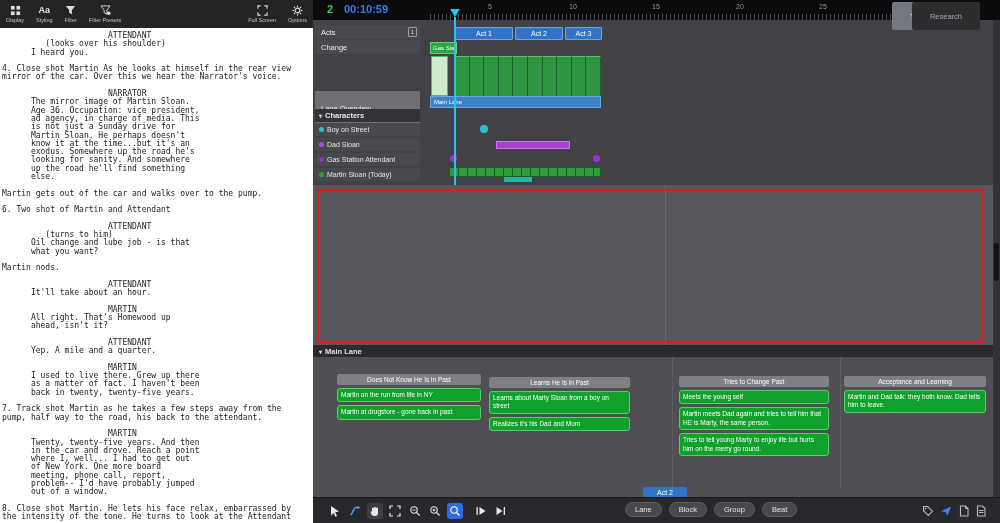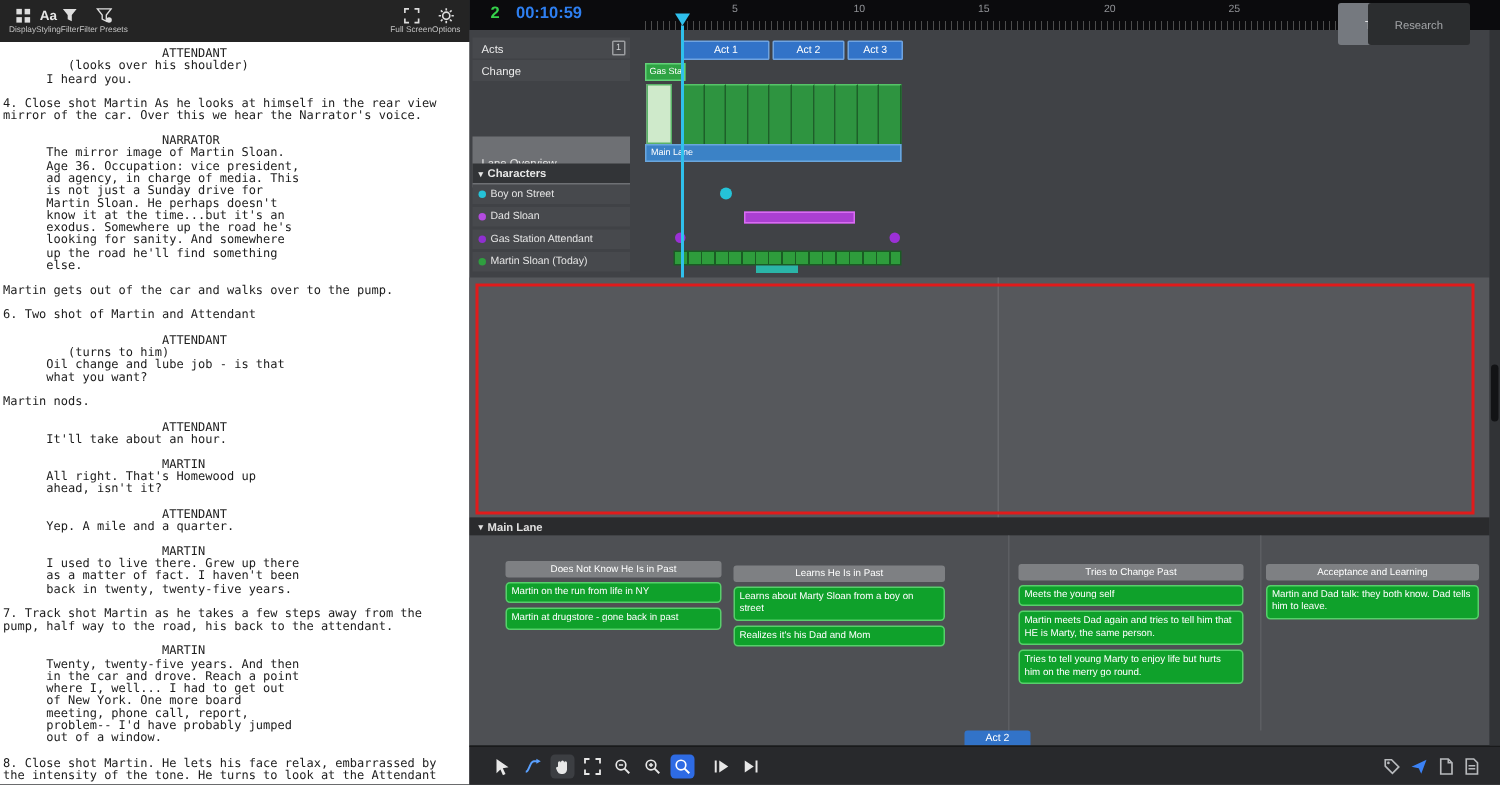--- a/index.html
+++ b/index.html
@@ -1,20 +1,20 @@
 <!DOCTYPE html>
 <html><head>
 <meta charset="utf-8">
 <style>
 *{margin:0;padding:0;box-sizing:border-box}
 body{font-family:"Liberation Sans",sans-serif;background:#222}
 .app{position:relative;width:1000px;height:523px;overflow:hidden;background:#404246}
 
 
-.ltb{position:absolute;left:0;top:0;width:313px;height:28px;background:#242424;display:flex;align-items:center;padding:0 6px;}
+.ltb{position:absolute;left:0;top:0;width:313px;height:28px;background:#242424;display:flex;align-items:center;padding:0 6px;gap:12px}
 .tbi{display:flex;flex-direction:column;align-items:center;gap:1px;color:#e6e6e6;cursor:default}
 .tbi .lb{font-size:5.5px;color:#c2c2c2;white-space:nowrap}
 .tbi .aa{font-size:9px;font-weight:bold;line-height:11px;height:11px;color:#e6e6e6}
 .sp{flex:1}
 
 
 .script{position:absolute;left:0;top:28px;width:313px;height:495px;background:#ffffff;color:#1c1c1c;
  font-family:"DejaVu Sans Mono",monospace;font-size:8px;line-height:8.3px;white-space:pre;padding:4px 2px;overflow:hidden}
 
 
@@ -367,20 +367,26 @@
           <path d="M4.5,2 L10.5,6 L4.5,10 Z" fill="#e8e8e8"></path>
         </svg>
     </div>
     <div class="tool tl9">
       <svg width="12" height="12" viewBox="0 0 12 12">
           <path d="M1.5,2 L7.5,6 L1.5,10 Z" fill="#e8e8e8"></path>
           <rect x="8.7" y="2" width="1.3" height="8" fill="#e8e8e8"></rect>
         </svg>
     </div>
 
+    <div class="btnrow">
+      <div class="tbtn">Lane</div>
+      <div class="tbtn">Block</div>
+      <div class="tbtn">Group</div>
+      <div class="tbtn">Beat</div>
+    </div>
 
     <div class="ric ri1">
       <svg width="12" height="12" viewBox="0 0 12 12">
           <path d="M1.5,1.5 h4.2 l4.8,4.8 -4.2,4.2 -4.8,-4.8 Z" fill="none" stroke="#b8babd" stroke-width="1.1"></path>
           <circle cx="3.6" cy="3.6" r="0.9" fill="#b8babd"></circle>
         </svg>
     </div>
     <div class="ric ri2">
       <svg width="12" height="12" viewBox="0 0 12 12">
           <path d="M1,6.2 L11,1.5 L7.5,10.8 L5.8,7.2 Z" fill="#3b82f6"></path>

